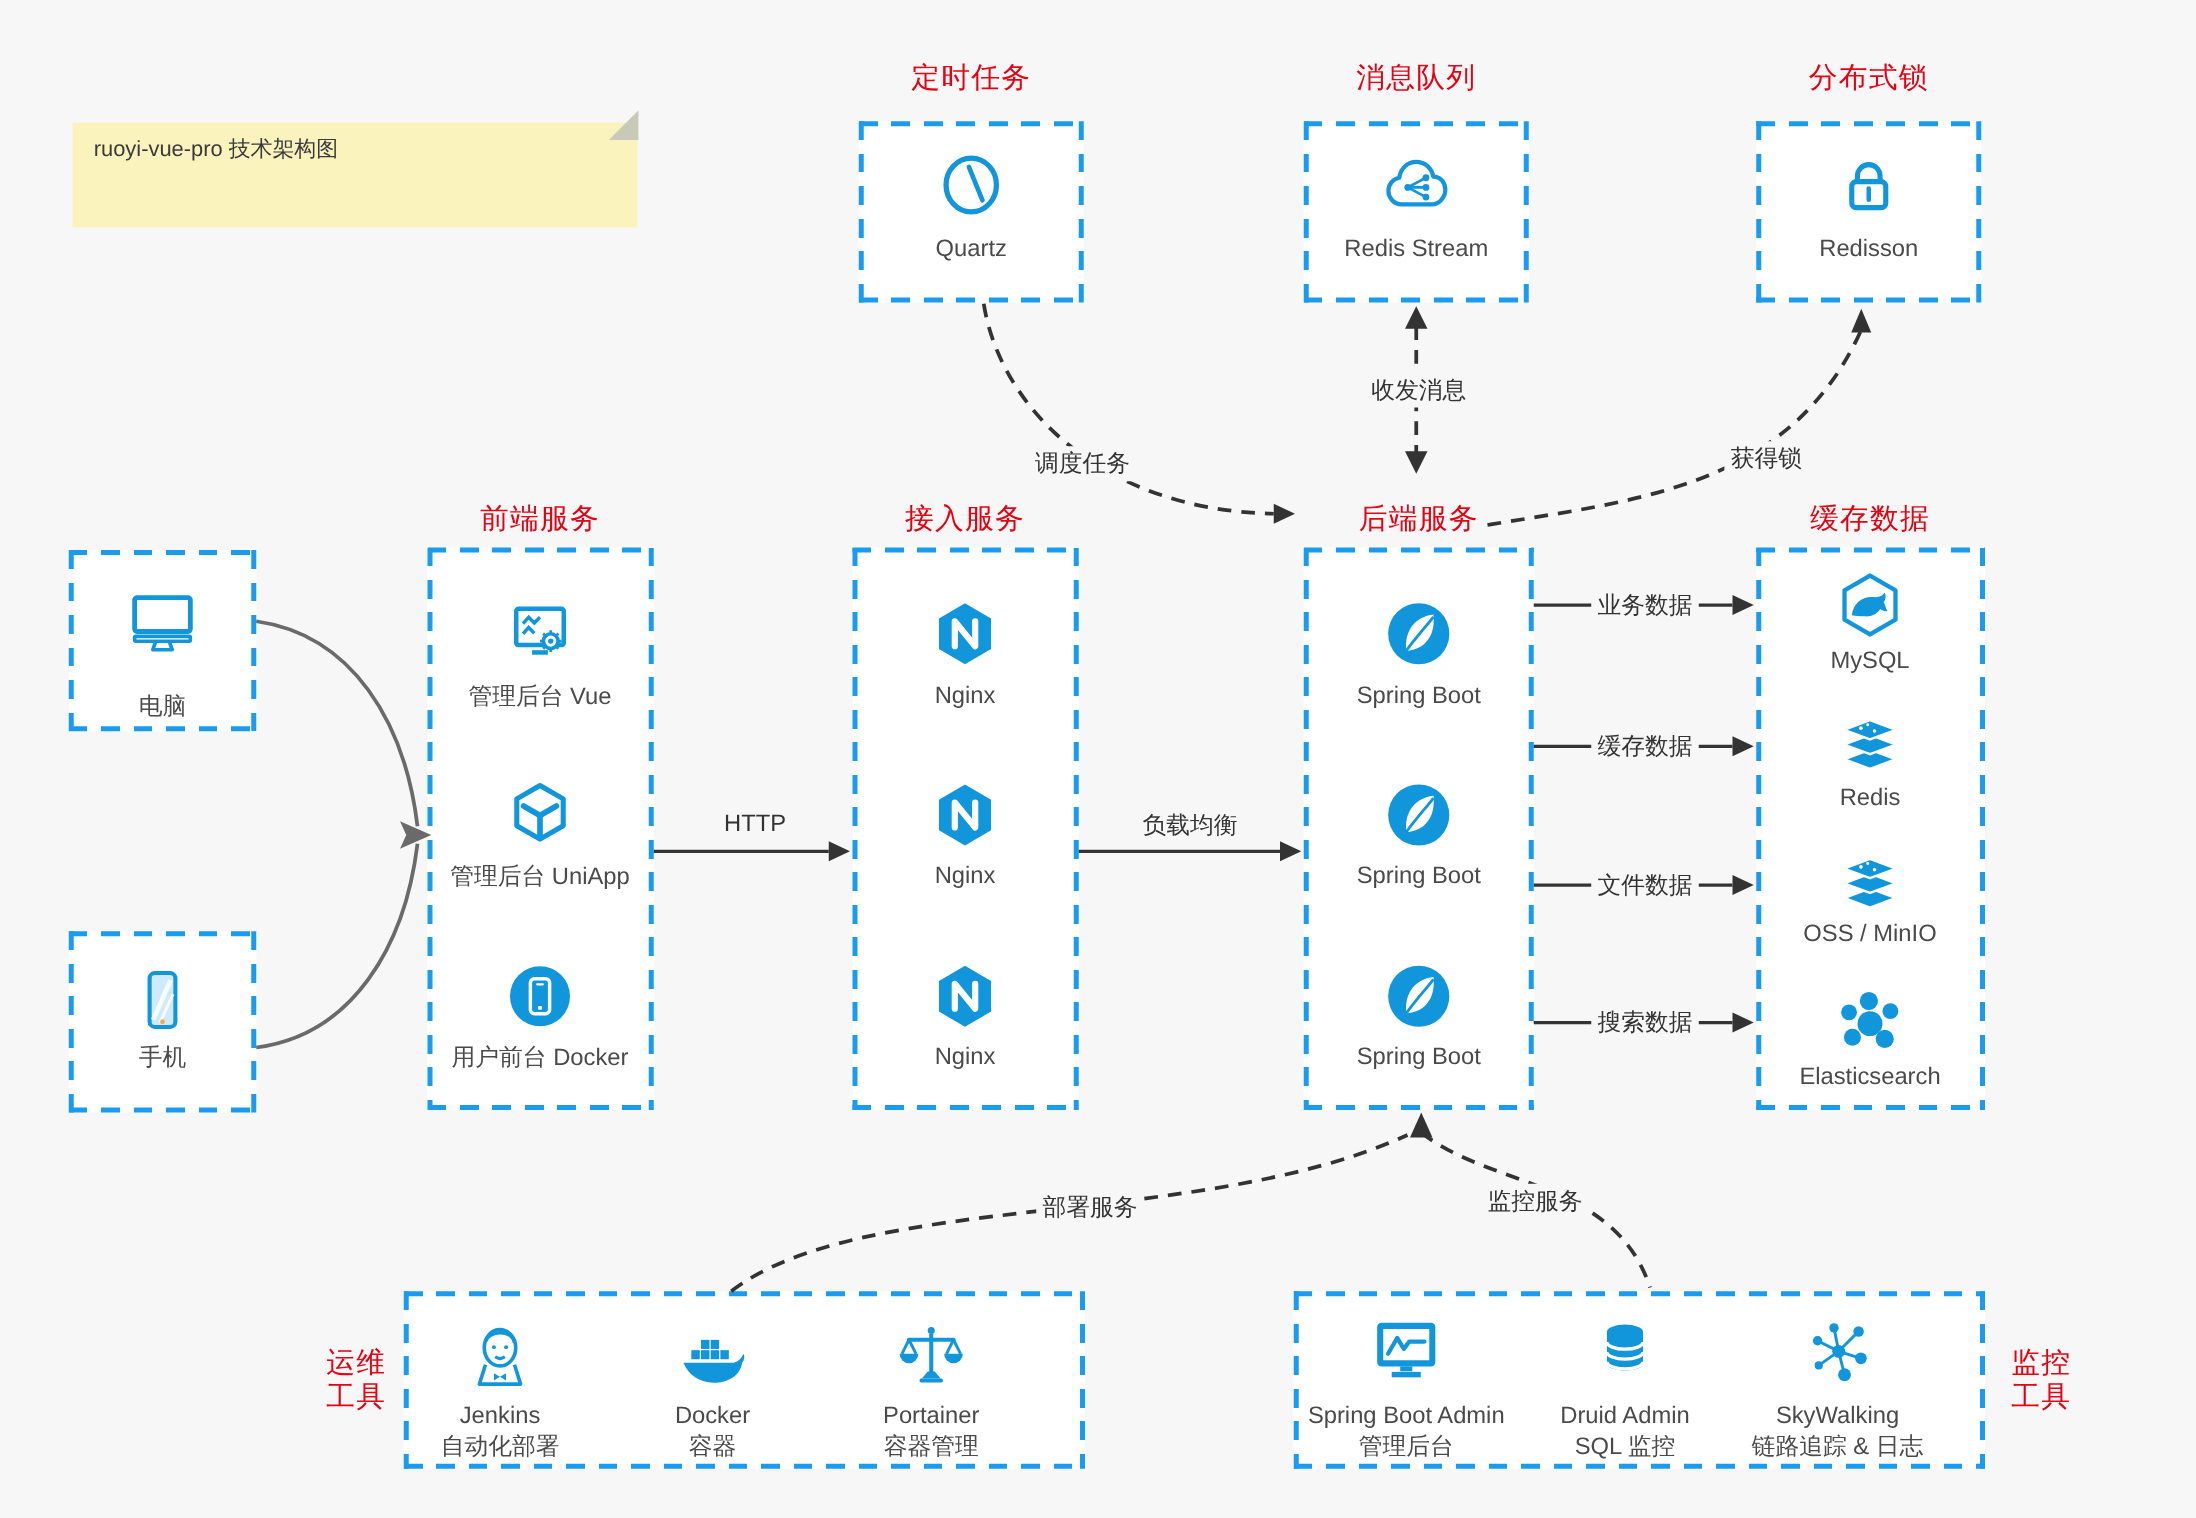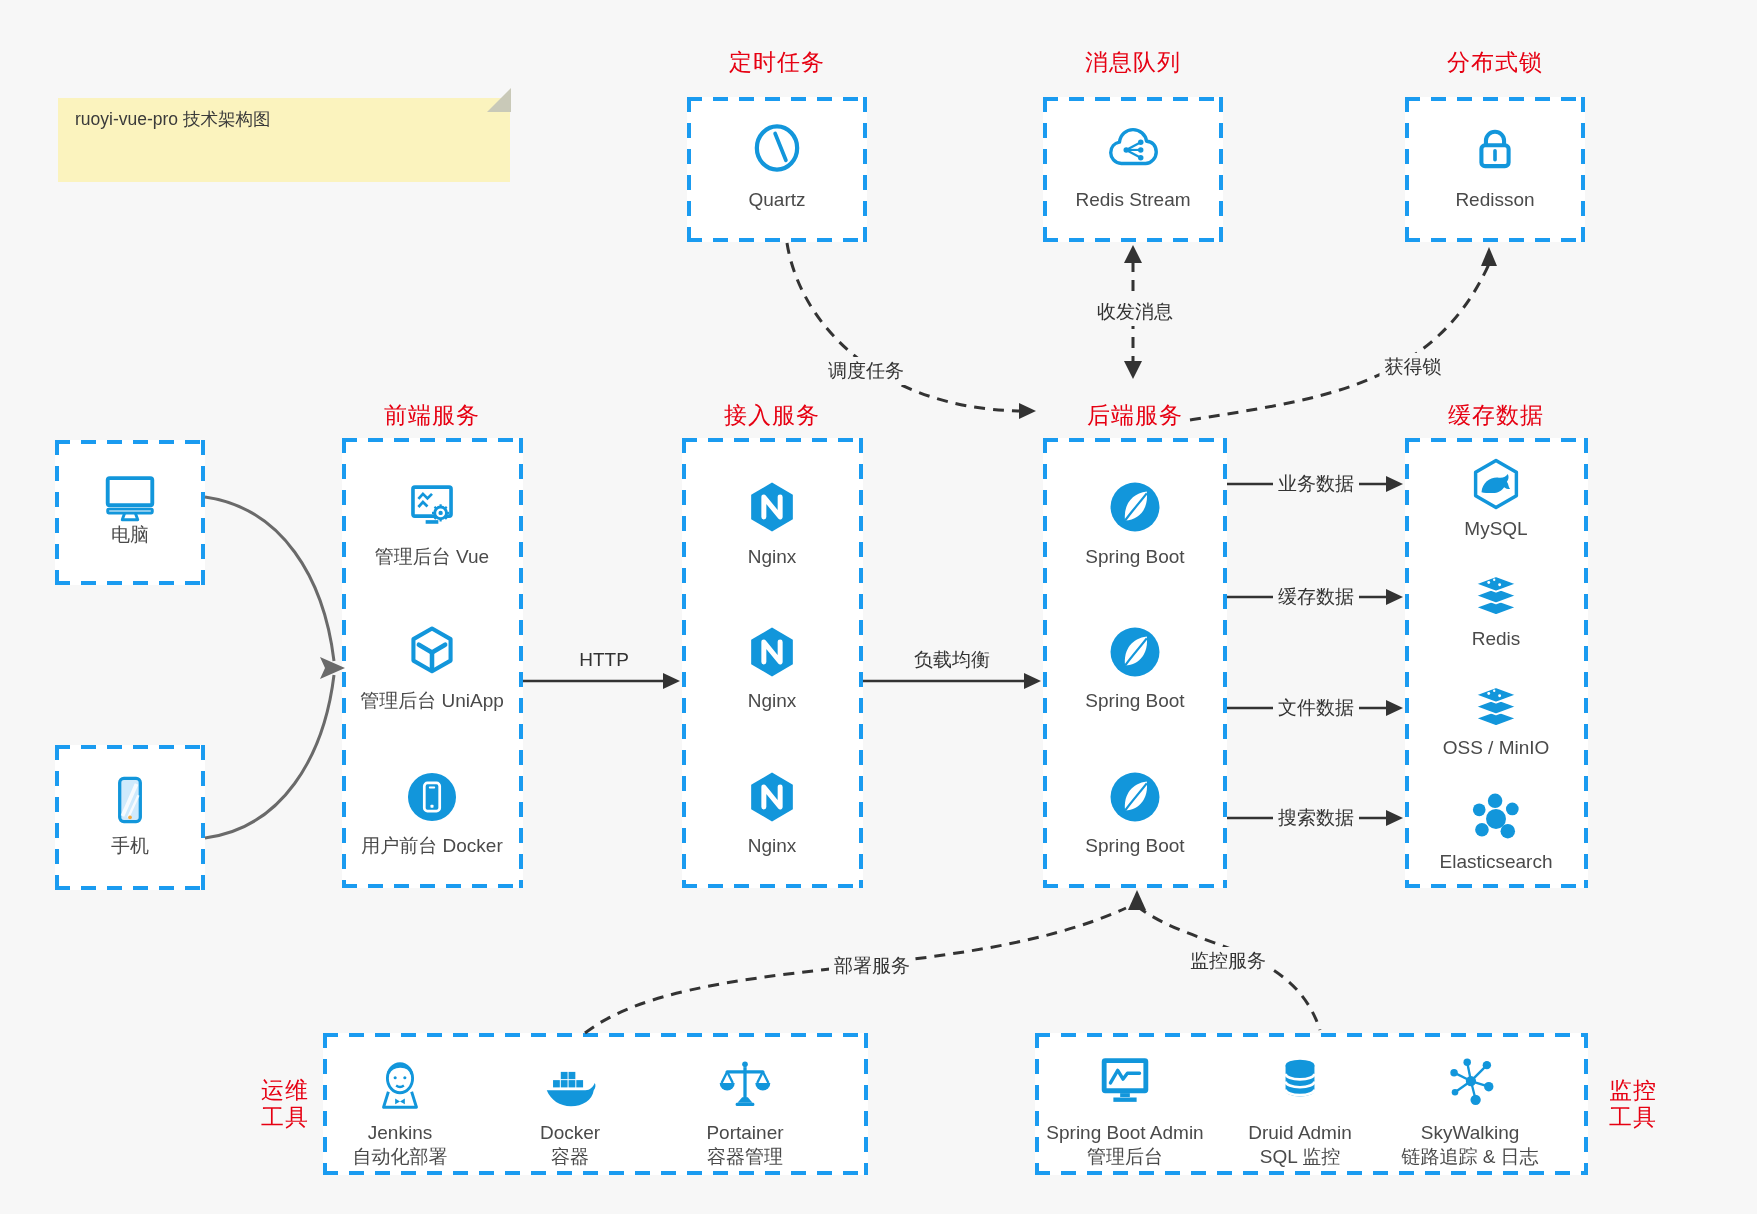--- a/index.html
+++ b/index.html
@@ -148,21 +148,21 @@
   </div>
   <div class="ctr ilabel" style="left:1495px;top:200px">Redisson</div>
 
   <div class="ctr icon" style="left:130px;top:497px">
     <svg width="62" height="62" viewBox="0 0 64 64">
       <rect x="9" y="12.5" width="46" height="28" rx="2" fill="none" stroke="#1296db" stroke-width="4"></rect>
       <rect x="9" y="44.5" width="46" height="4" rx="1" fill="none" stroke="#1296db" stroke-width="3"></rect>
       <path d="M26.5 48.5 L24 55.5 L40 55.5 L37.5 48.5" fill="none" stroke="#1296db" stroke-width="3" stroke-linejoin="round"></path>
     </svg>
   </div>
-  <div class="ctr ilabel" style="left:130px;top:535px">电脑</div>
+  <div class="ctr ilabel" style="left:130px;top:565px">电脑</div>
 
   <div class="ctr icon" style="left:130px;top:800px">
     <svg width="60" height="60" viewBox="0 0 64 64">
       <rect x="21" y="9" width="22" height="46" rx="4.5" fill="#cfeafc" stroke="#1296db" stroke-width="3.5"></rect>
       <line x1="24" y1="49" x2="39" y2="15" stroke="#ffffff" stroke-width="4" opacity="0.85"></line>
       <line x1="30" y1="51" x2="41" y2="27" stroke="#ffffff" stroke-width="2.5" opacity="0.85"></line>
       <circle cx="32" cy="50.5" r="2" fill="#f6a83c"></circle>
     </svg>
   </div>
   <div class="ctr ilabel" style="left:130px;top:846px">手机</div>

